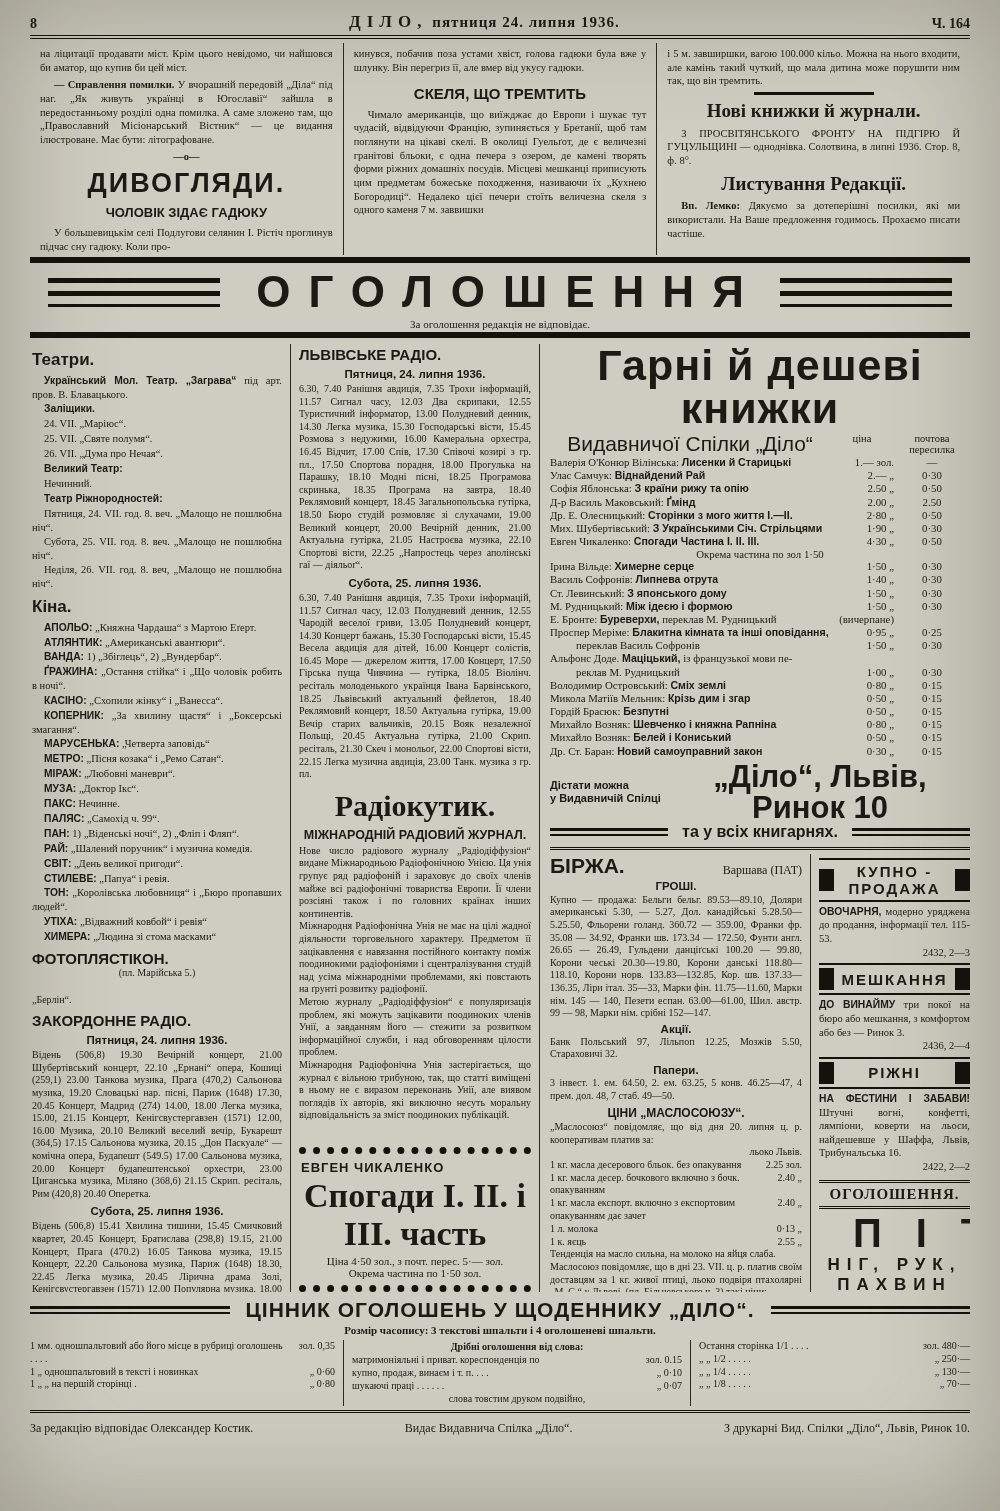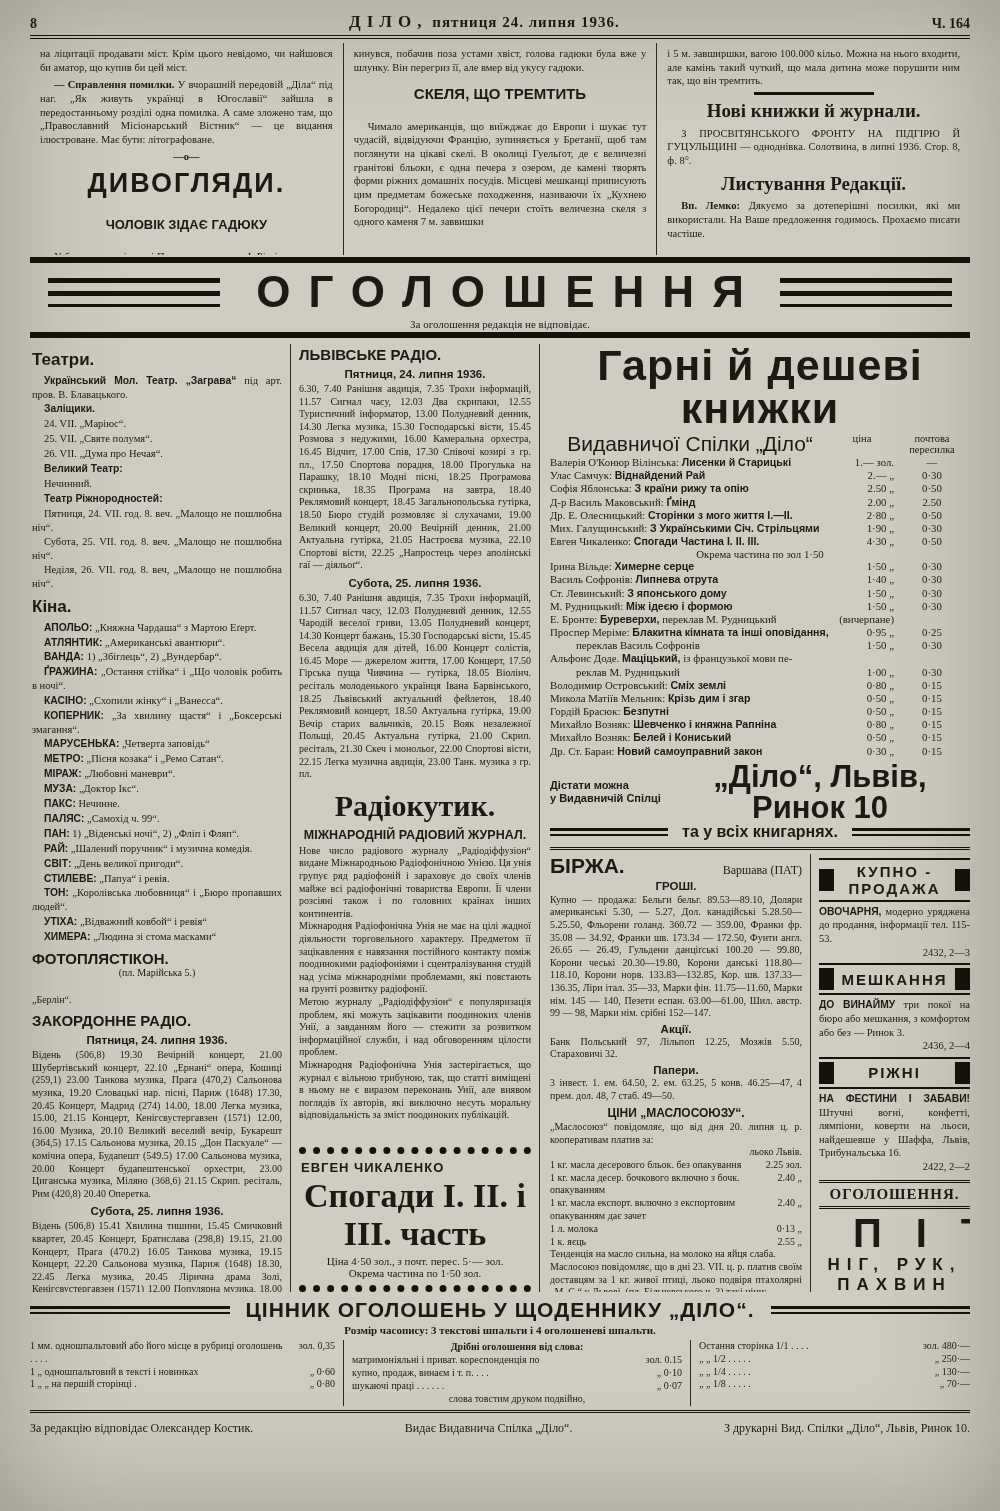--- a/index.html
+++ b/index.html
@@ -15,21 +15,21 @@
   .phead .mast b{letter-spacing:6px;font-size:17px;}
   
   .topsec{display:flex;height:212px;overflow:hidden;margin-top:4px;}
   .tcol{width:33.33%;padding:4px 10px 0 10px;font-size:10.5px;line-height:1.3;text-align:justify;}
   .tcol+.tcol{border-left:1px solid #2c2820;}
   .tcol p{margin:0 0 4px 0;text-indent:14px;}
   .tcol p.noind{text-indent:0;}
   .divo{font-family:"Liberation Sans",sans-serif;font-weight:900;font-size:27px;
         text-align:center;margin:2px 0 2px 0;letter-spacing:2px;}
   .subhead{font-family:"Liberation Sans",sans-serif;font-weight:bold;font-size:13px;
-        text-align:center;margin:16px 0;}
+        text-align:center;margin:4px 0;}
   .midrule{width:120px;border-top:3px solid #15120c;margin:4px auto;}
   .oruld{text-align:center;margin:2px 0;font-weight:bold;}
   .h-serif{font-weight:bold;font-size:19px;text-align:center;margin:3px 0;}
   
   .banner{margin-top:2px;border-top:6px solid #15120c;border-bottom:6px solid #15120c;
           padding:4px 0 2px 0;position:relative;}
   .banrow{display:flex;align-items:center;}
   .stripes{flex:1;height:29px;background:repeating-linear-gradient(#15120c 0 5px,rgba(0,0,0,0) 5px 13px);margin:0 18px;}
   .bantitle{font-family:"Liberation Sans",sans-serif;font-weight:900;font-size:44px;
             letter-spacing:18px;text-indent:18px;white-space:nowrap;}
@@ -257,21 +257,21 @@
                 <span class="t"><span class="pre">Д-р Василь Маковський: </span><b>Ґмінд</b><span class="rest"></span></span>
                 <span class="p">2.00 „</span>
                 <span class="s">2.50</span>
               </div>
               <div class="bk-row">
                 <span class="t"><span class="pre">Др. Е. Олесницький: </span><b>Сторінки з мого життя І.—ІІ.</b><span class="rest"></span></span>
                 <span class="p">2·80 „</span>
                 <span class="s">0·50</span>
               </div>
               <div class="bk-row">
-                <span class="t"><span class="pre">Мих. Галущинський: </span><b>З Українськими Січ. Стрільцями</b><span class="rest"></span></span>
+                <span class="t"><span class="pre">Мих. Шубертівський: </span><b>З Українськими Січ. Стрільцями</b><span class="rest"></span></span>
                 <span class="p">1·90 „</span>
                 <span class="s">0·30</span>
               </div>
               <div class="bk-row">
                 <span class="t"><span class="pre">Евген Чикаленко: </span><b>Спогади Частина І. ІІ. ІІІ.</b><span class="rest"></span></span>
                 <span class="p">4·30 „</span>
                 <span class="s">0·50</span>
               </div>
             </div>
         <div class="bknote">Окрема частина по зол 1·50</div>

